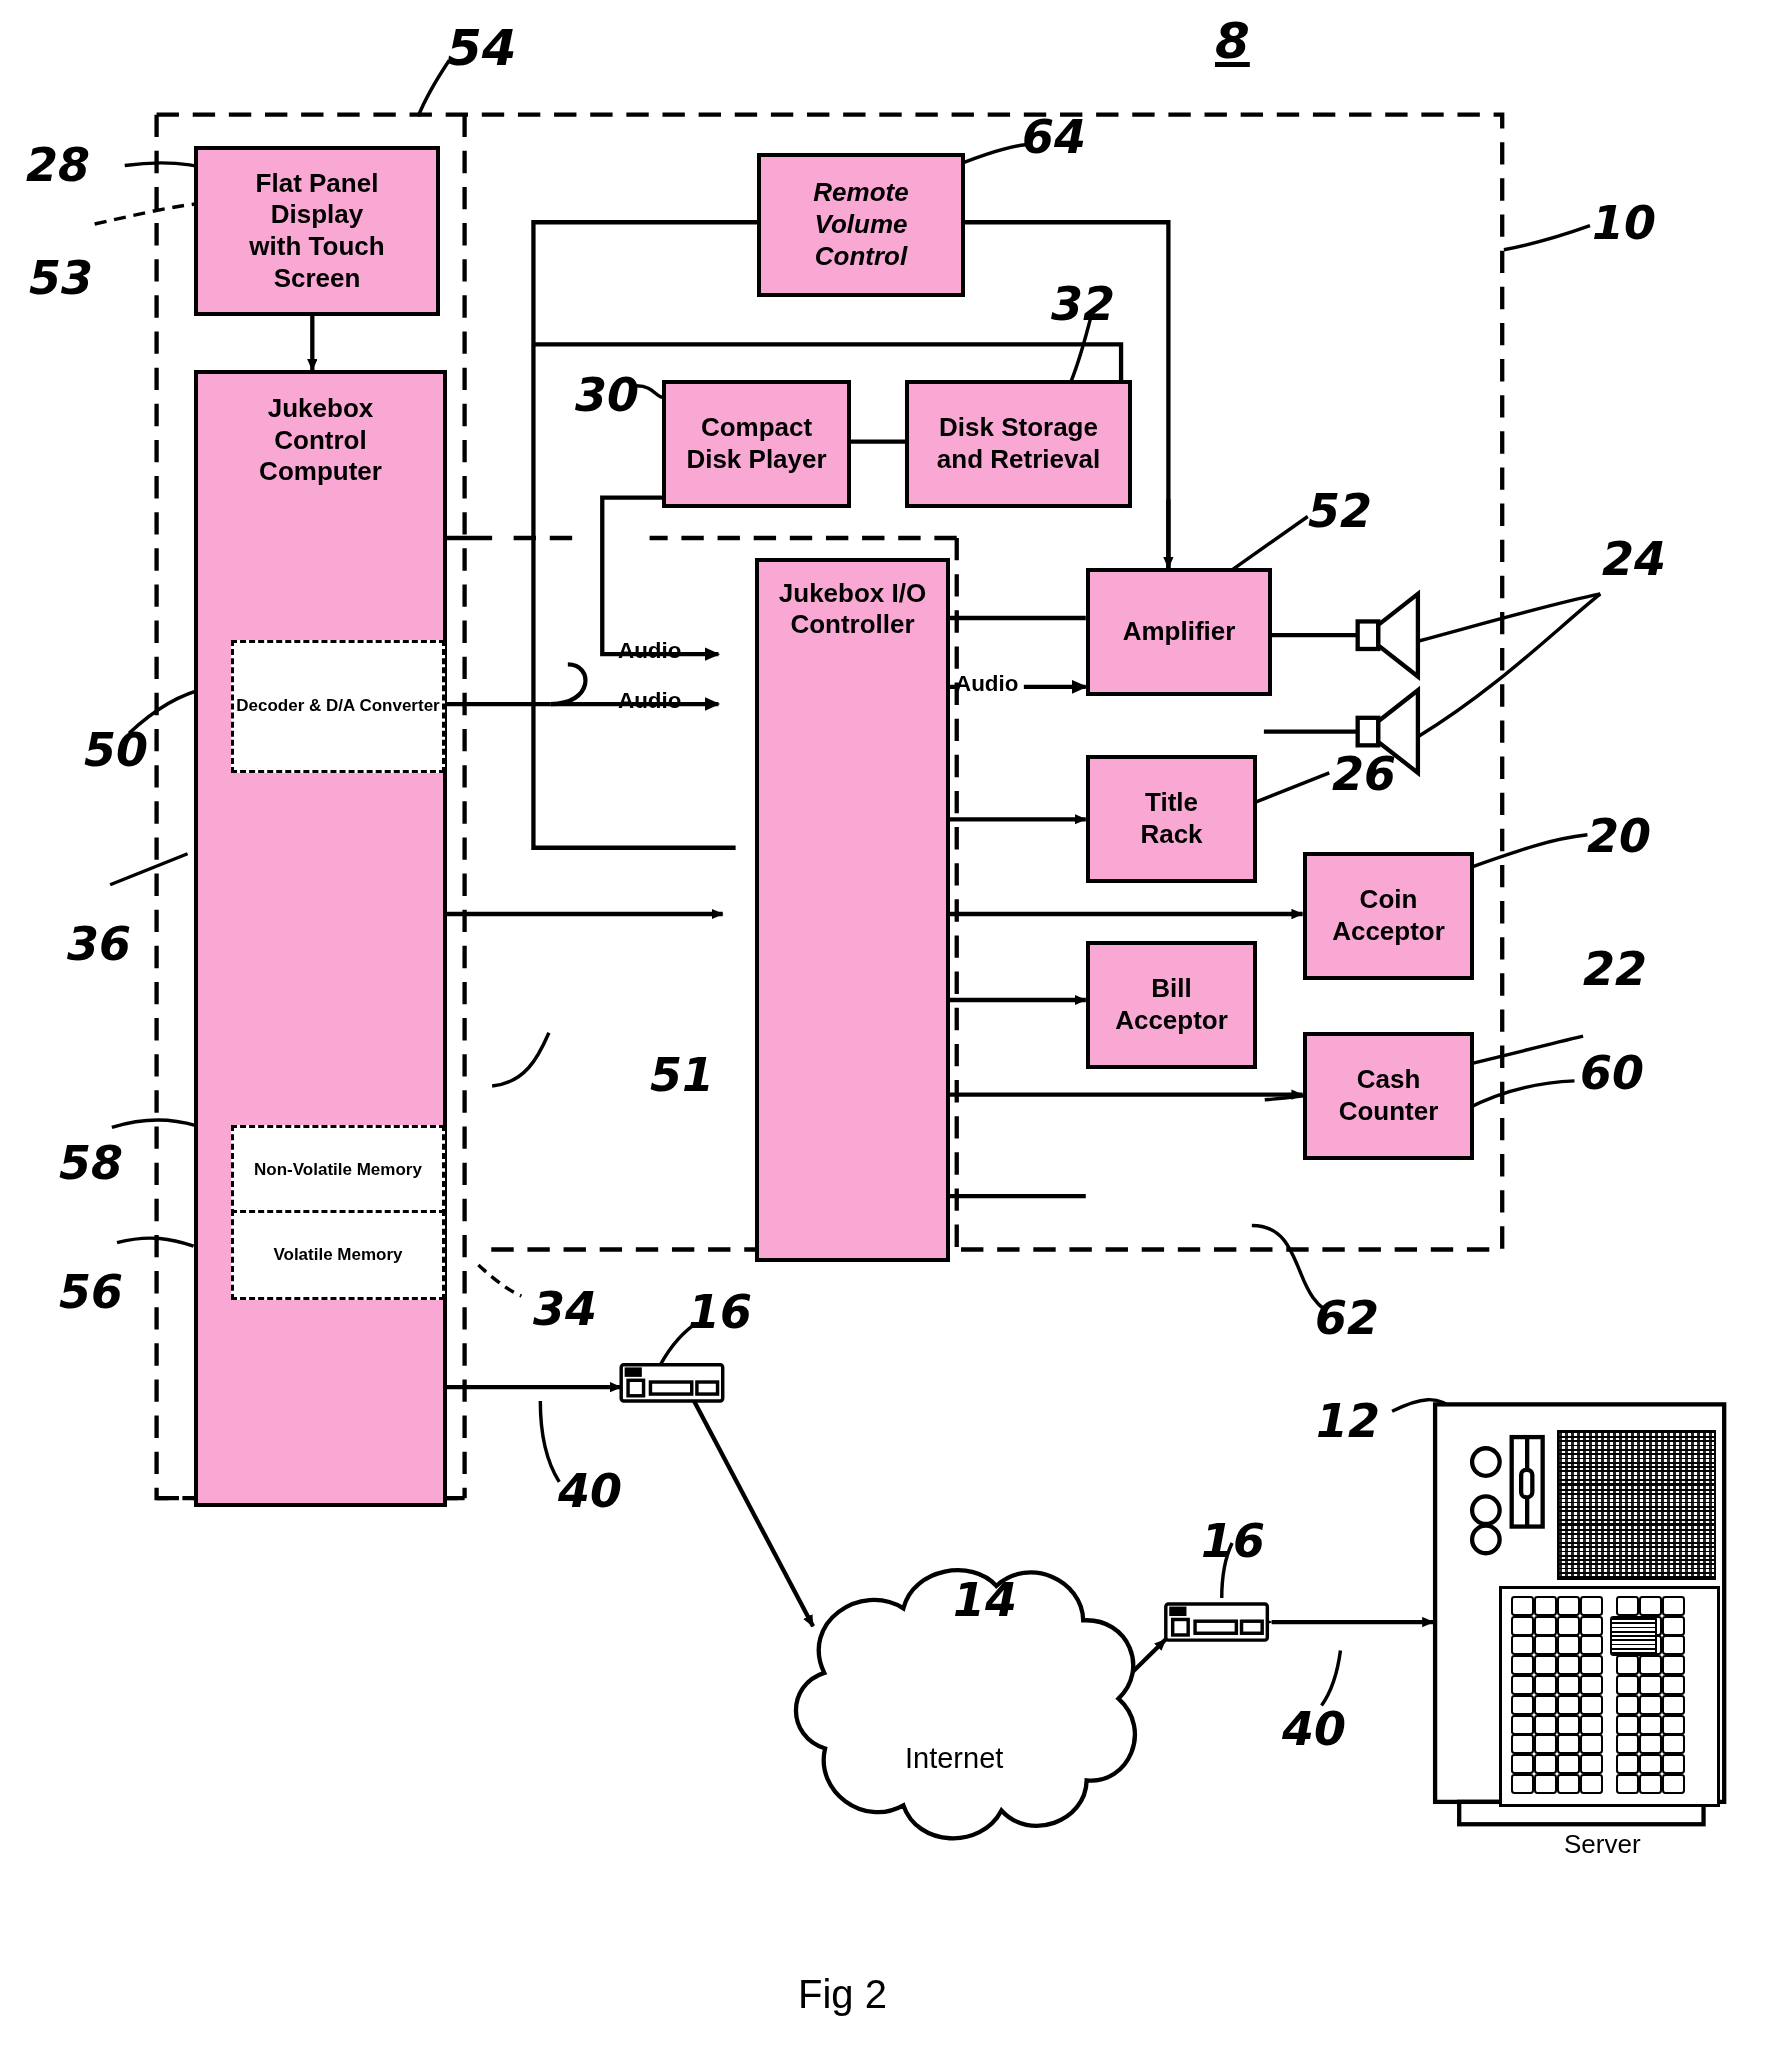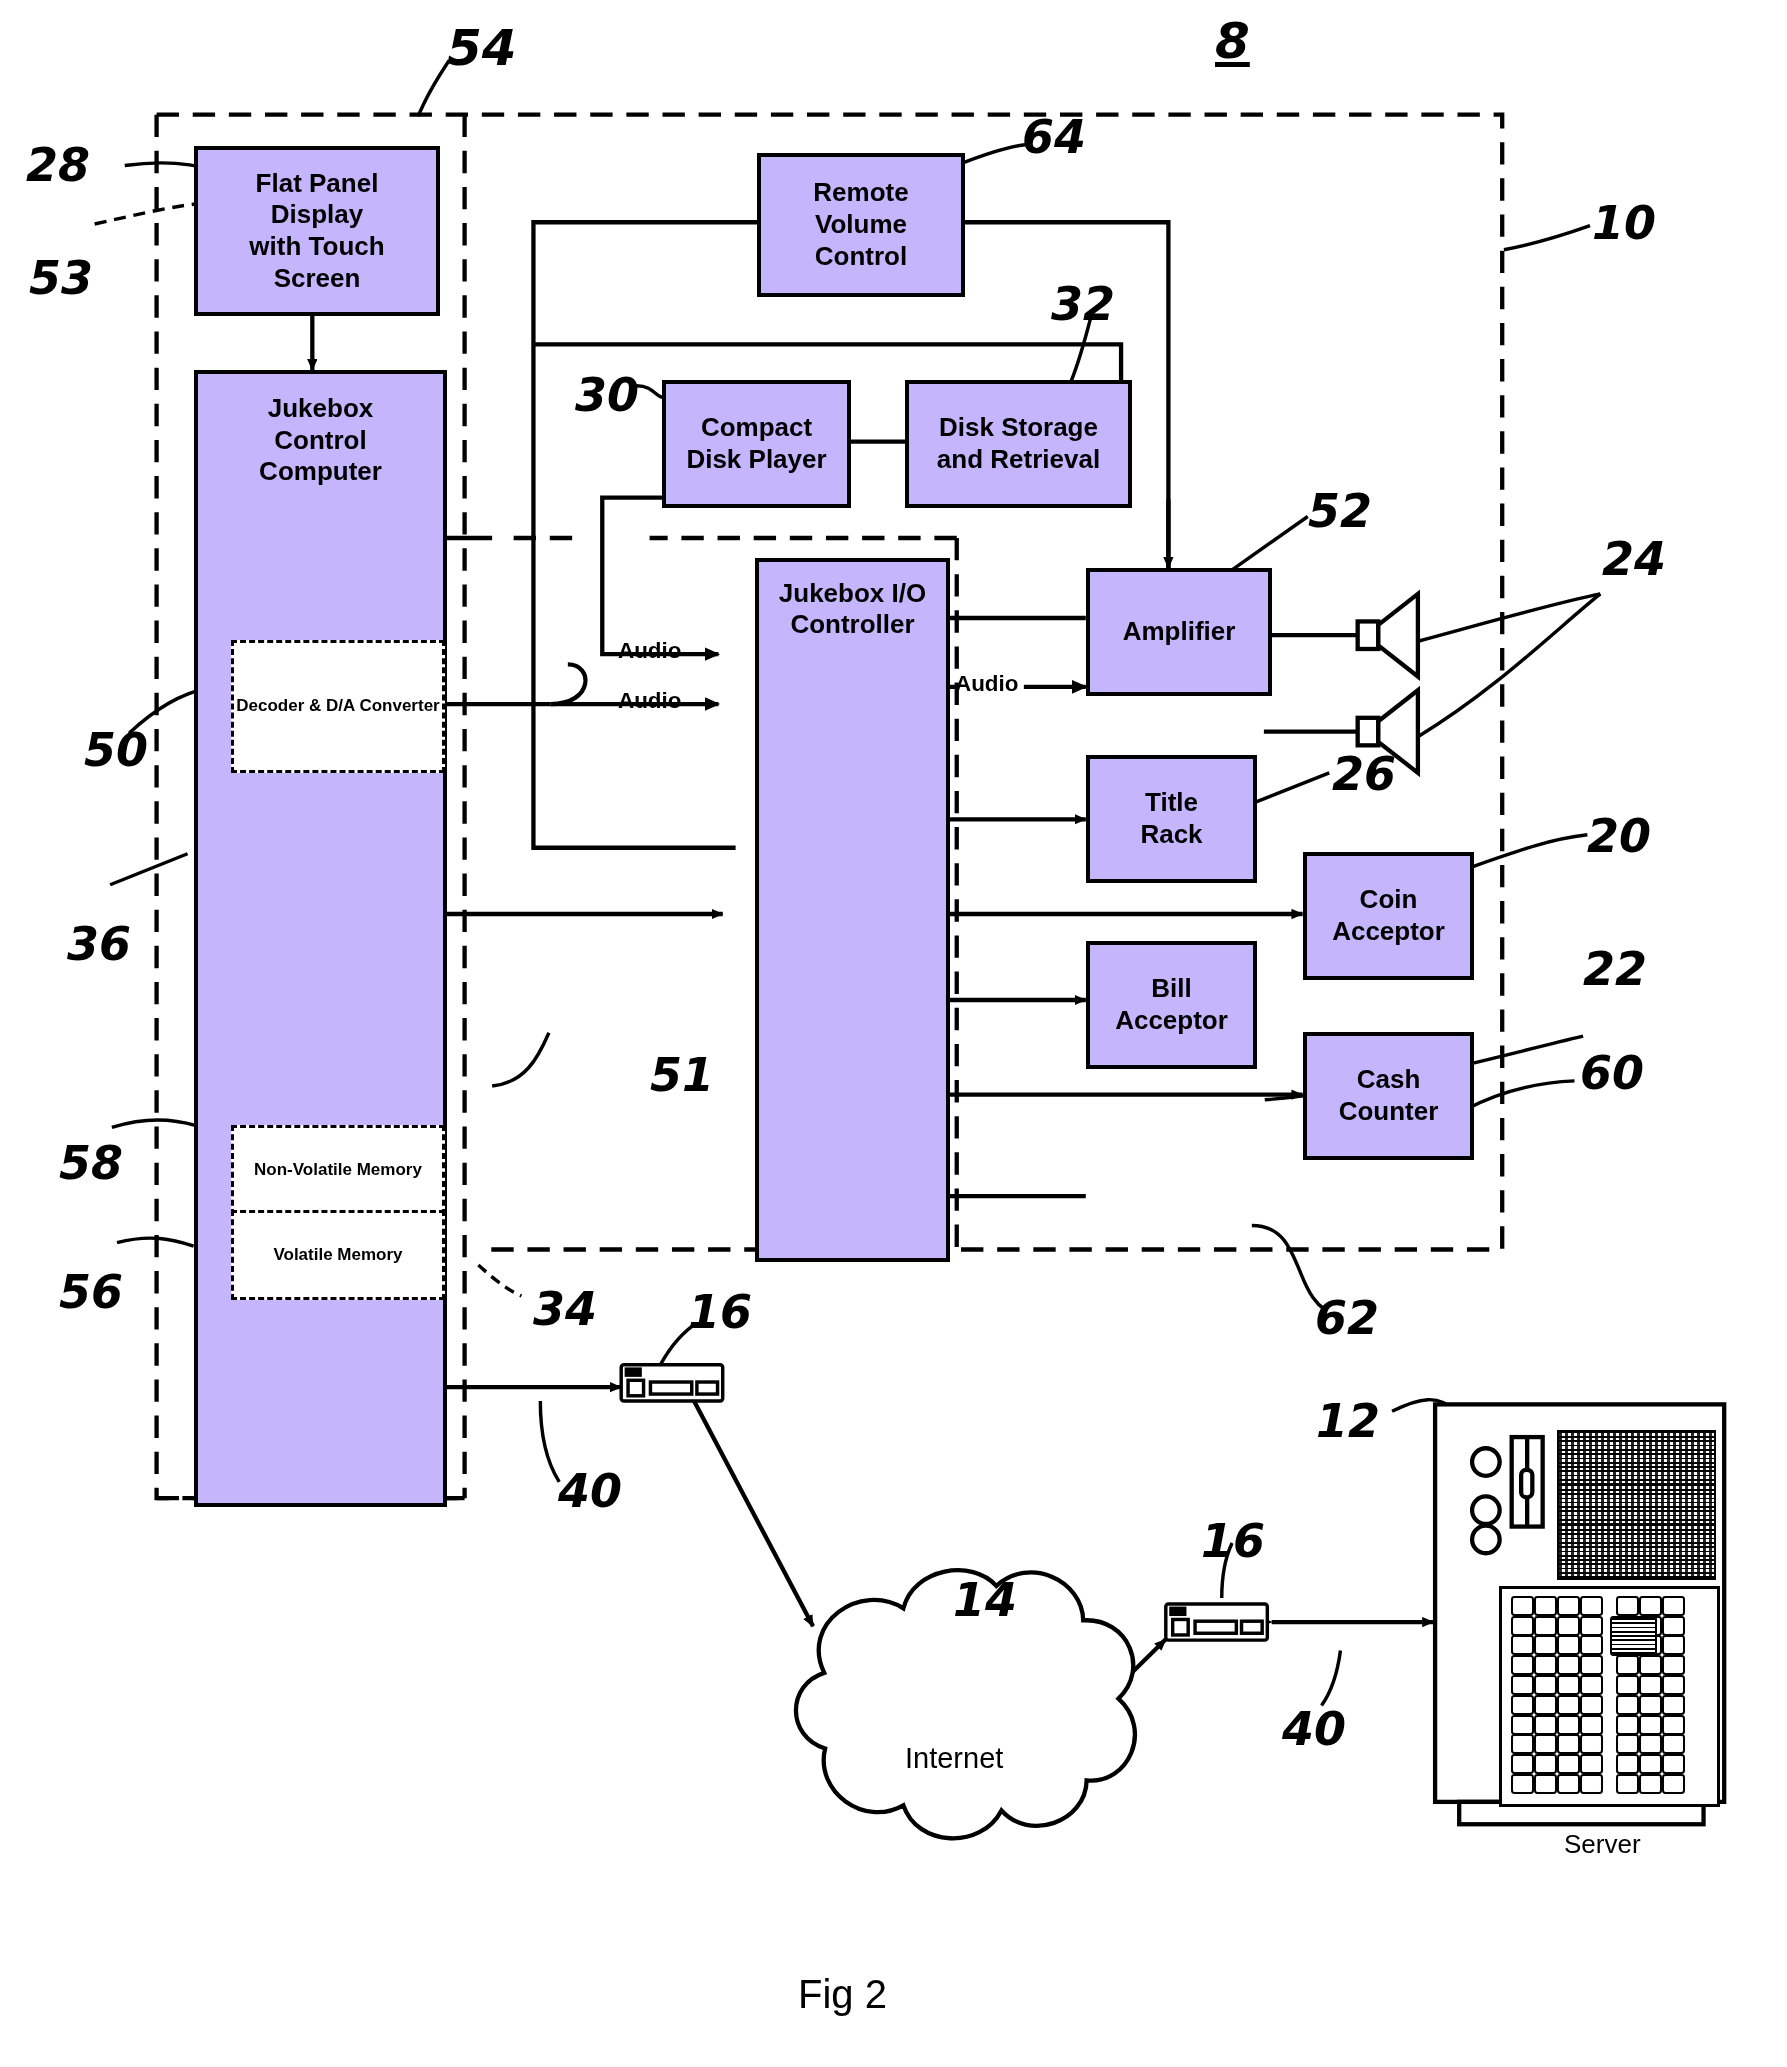--- a/index.html
+++ b/index.html
@@ -1,19 +1,19 @@
 <!DOCTYPE html>
 <html style="font-size:13.8px"><head>
 <meta charset="utf-8">
 <style>
   html,body{margin:0;padding:0;background:#fff;}
   body{width:1787px;height:2068px;font-family:"Liberation Sans",sans-serif;color:#000;}
   #stage{position:relative;width:1787px;height:2068px;overflow:hidden;background:#fff;}
   svg.layer{position:absolute;left:0;top:0;width:1787px;height:2068px;}
-  .box{position:absolute;border:4.3px solid #000;background:#c4b5fd;display:flex;align-items:center;
+  .box{position:absolute;border:4.3px solid #000;background:#f9a8d4;display:flex;align-items:center;
        justify-content:center;text-align:center;line-height:1.22;font-weight:700;}
   .box span{display:block;padding:0 5.2px;}
   .dbox{position:absolute;border:3.4px dashed #000;background:#fff;display:flex;align-items:center;
         justify-content:center;text-align:center;line-height:1.2;font-weight:700;}
   .ref{position:absolute;font-family:"DejaVu Sans",sans-serif;font-style:italic;font-weight:700;
        color:#000;white-space:nowrap;}
   .sml{position:absolute;font-weight:700;white-space:nowrap;}
   .figcap{position:absolute;font-weight:400;white-space:nowrap;}
   .underline{text-decoration:underline;text-underline-offset:4.3px;}
   .srvlabel{position:absolute;font-weight:400;white-space:nowrap;}
@@ -330,21 +330,21 @@
   </div>
 
   <div class="dbox" style="left:231px;top:1125px;width:208px;height:84px;font-size:17px;">
     <span>Non-Volatile Memory</span>
   </div>
 
   <div class="dbox" style="left:231px;top:1210px;width:208px;height:84px;font-size:17px;">
     <span>Volatile Memory</span>
   </div>
 
-  <div class="box" style="left:757px;top:153px;width:200px;height:136px;font-size:26px;">
+  <div class="box" style="left:757px;top:153px;width:200px;height:136px;font-size:26px;font-style:italic;">
     <div>
       <span>Remote</span>
       <span>Volume</span>
       <span>Control</span>
     </div>
   </div>
 
   <div class="box" style="left:662px;top:380px;width:181px;height:120px;font-size:26px;">
     <div>
       <span>Compact</span>

